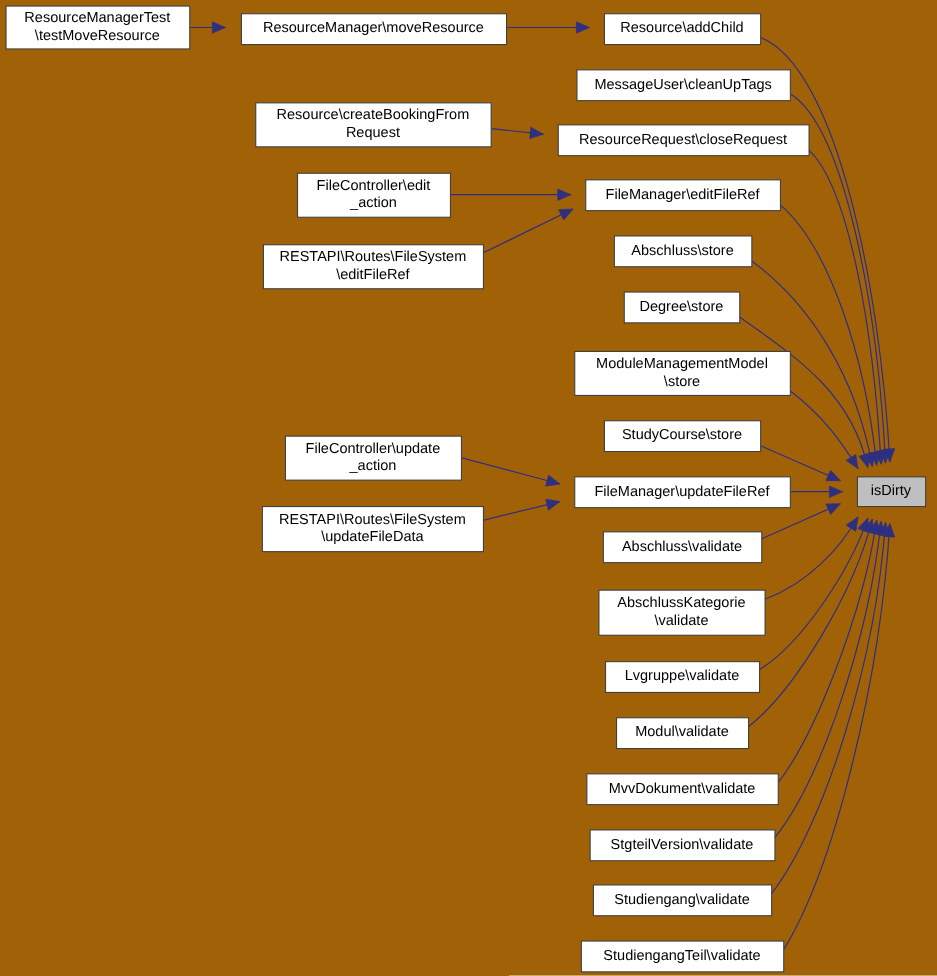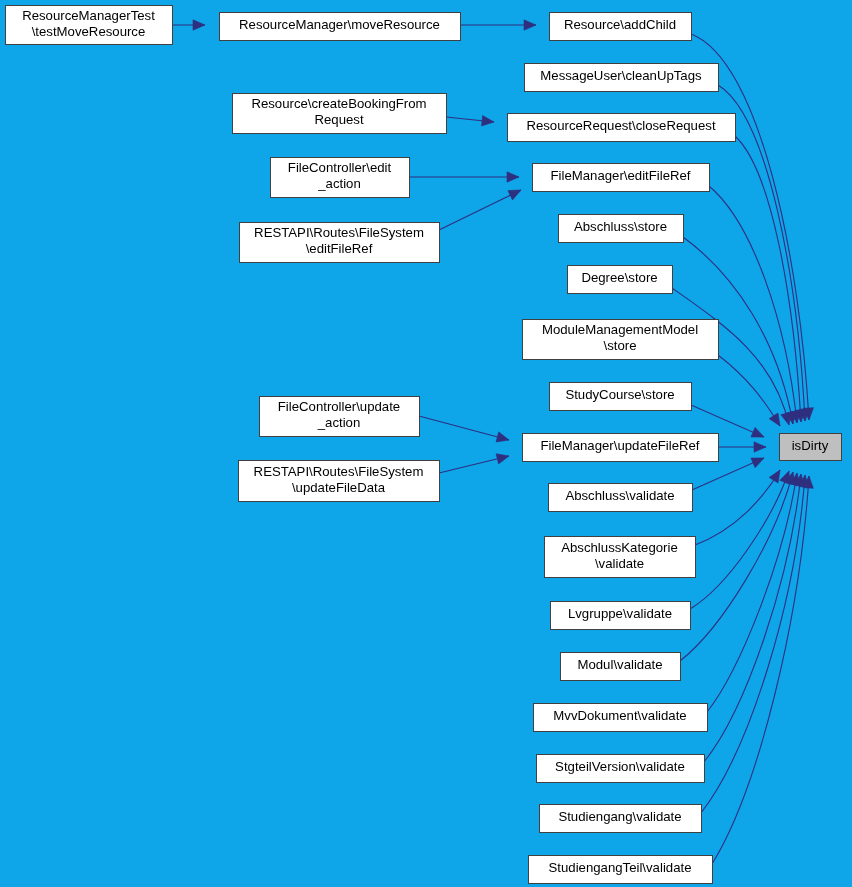--- a/index.html
+++ b/index.html
@@ -4,21 +4,21 @@
 <style>
   html, body {
     margin: 0;
     padding: 0;
     background: #ffffff;
   }
   #graph-root {
     position: relative;
     width: 852px;
     height: 887px;
-    background: #0ea5e9;
+    background: #a16207;
     font-family: "Liberation Sans", sans-serif;
     overflow: hidden;
   }
   svg#callgraph {
     position: absolute;
     top: 0;
     left: 0;
     width: 852px;
     height: 887px;
     display: block;

